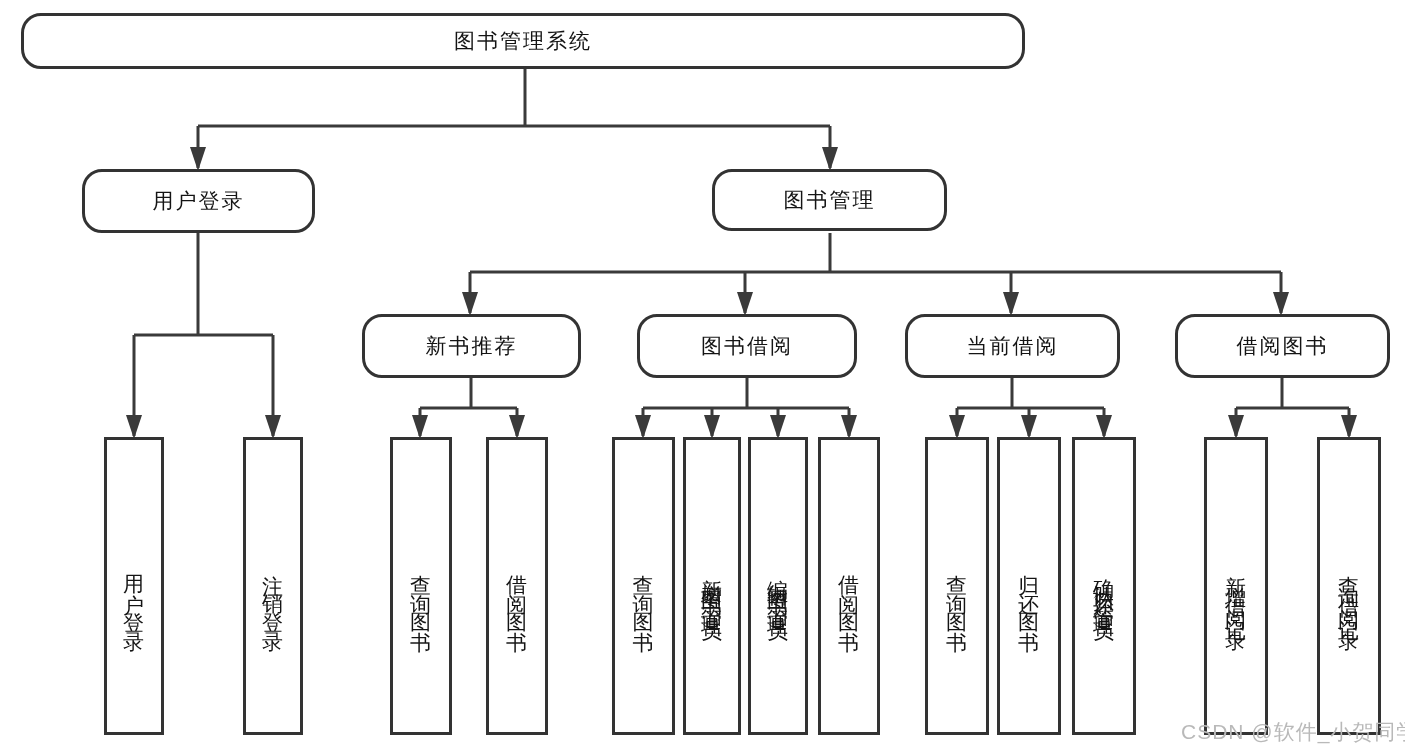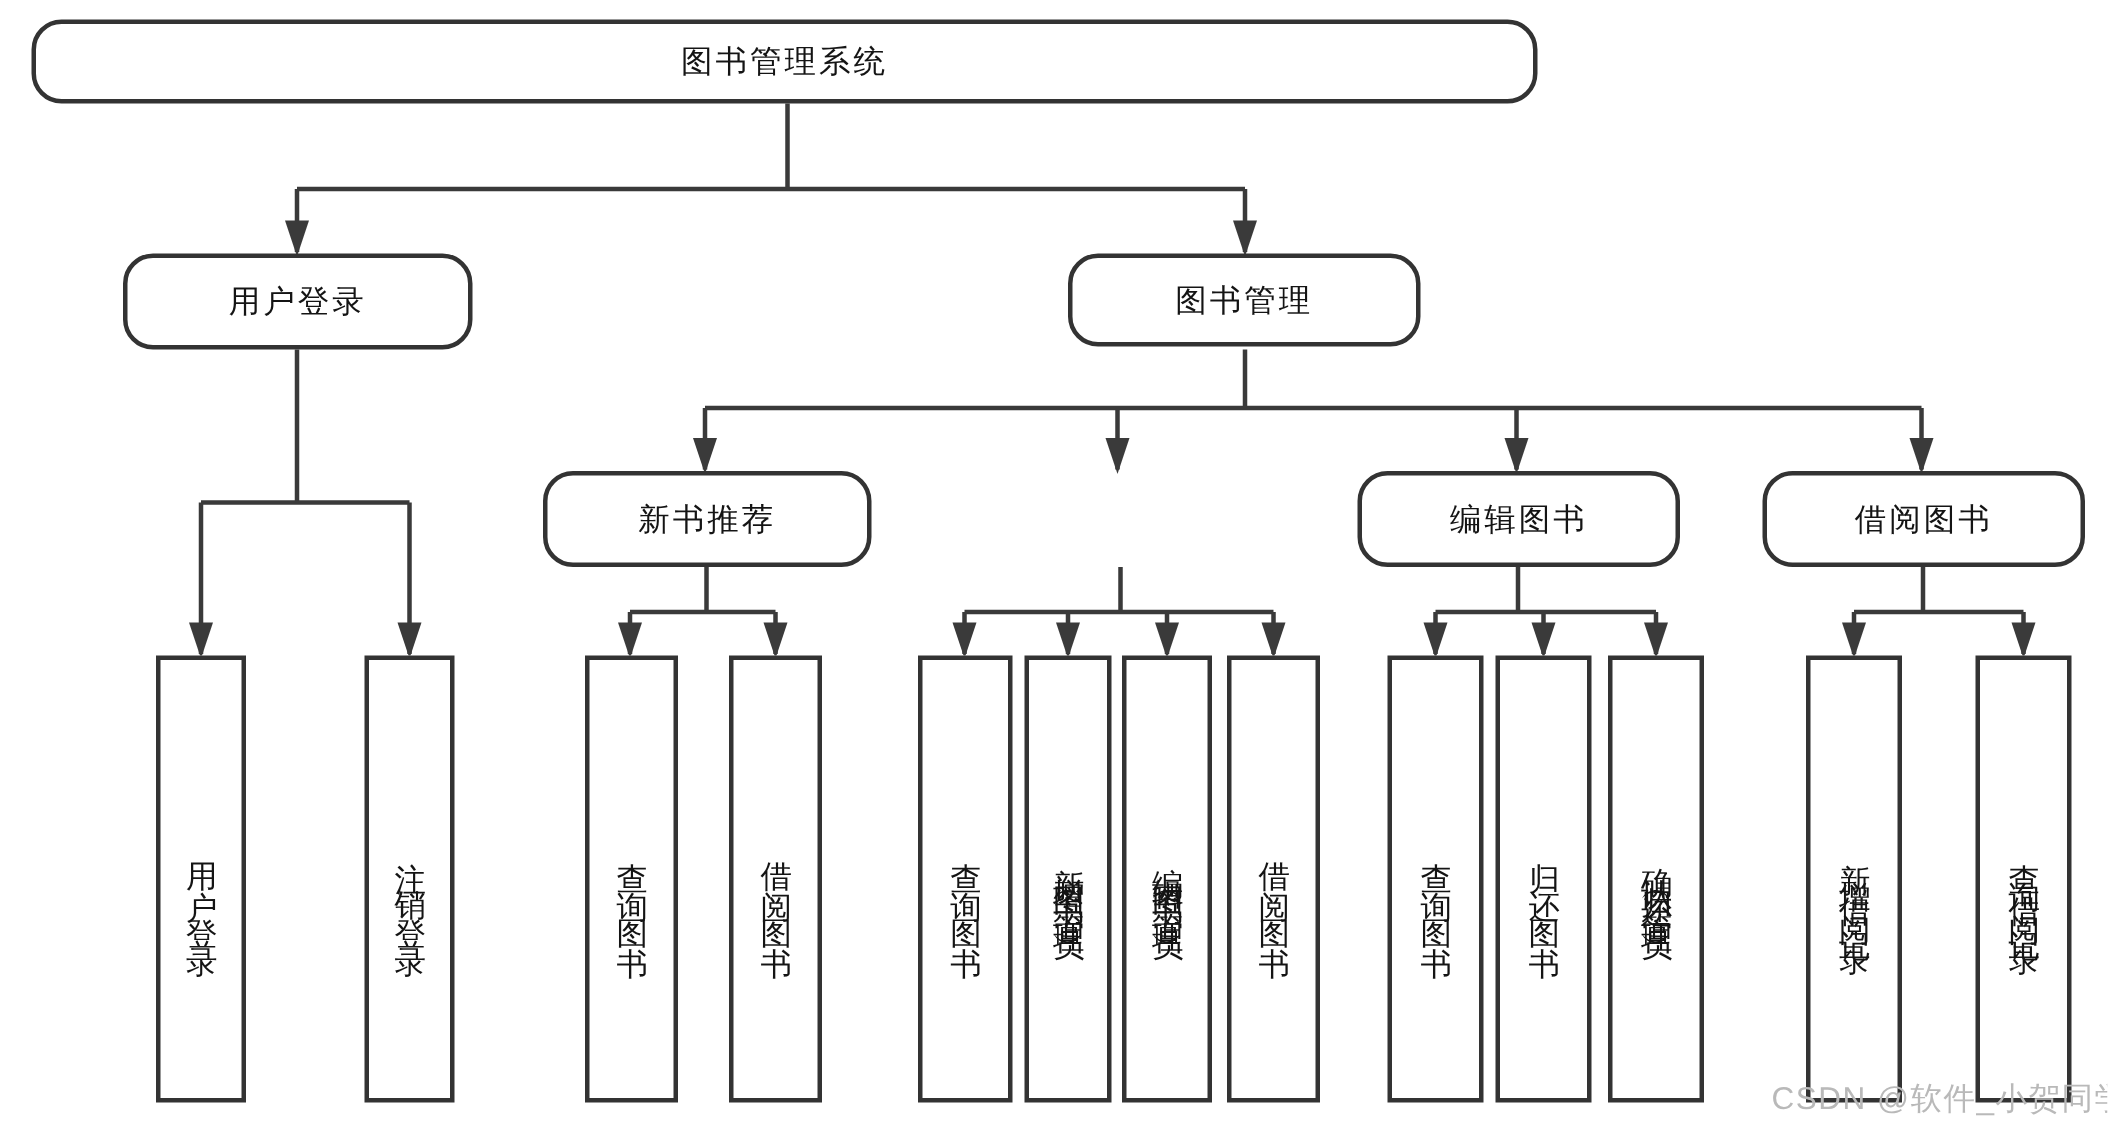--- a/index.html
+++ b/index.html
@@ -112,22 +112,25 @@
   <div class="node hnode" style="left:82px;top:169px;width:233px;height:64px">
     <span>用户登录</span>
   </div>
   <div class="node hnode" style="left:712px;top:169px;width:235px;height:62px">
     <span>图书管理</span>
   </div>
 
   <div class="node hnode" style="left:362px;top:314px;width:219px;height:64px">
     <span>新书推荐</span>
   </div>
+  <div class="node hnode" style="left:637px;top:314px;width:220px;height:64px">
+    <span>图书借阅</span>
+  </div>
   <div class="node hnode" style="left:905px;top:314px;width:215px;height:64px">
-    <span>编辑图书</span>
+    <span>当前借阅</span>
   </div>
   <div class="node hnode" style="left:1175px;top:314px;width:215px;height:64px">
     <span>借阅图书</span>
   </div>
 
   <div class="node vnode vt4" style="left:104px;top:437px;width:60px;height:298px">
     <span>用户登录</span>
   </div>
   <div class="node vnode vt4" style="left:243px;top:437px;width:60px;height:298px">
     <span>注销登录</span>

